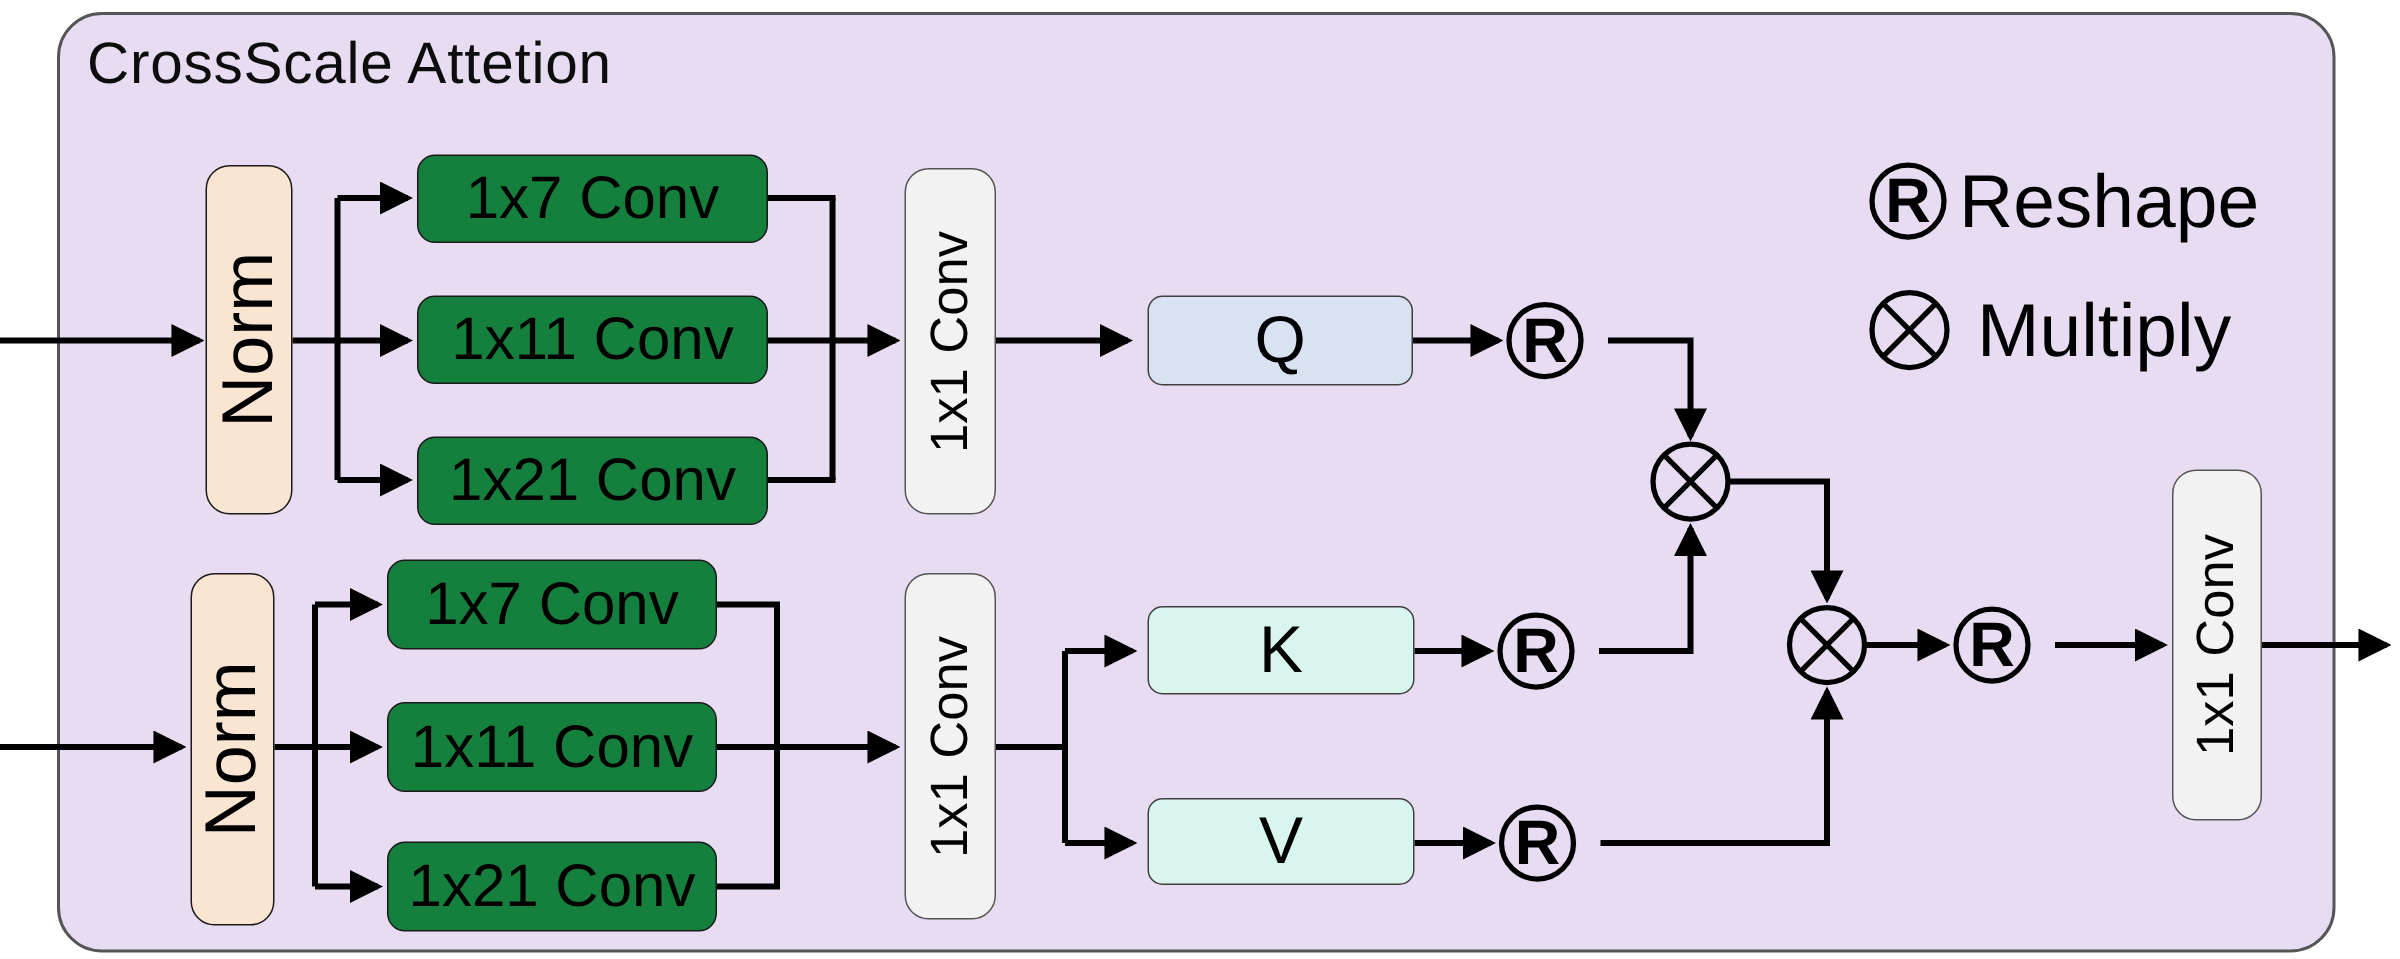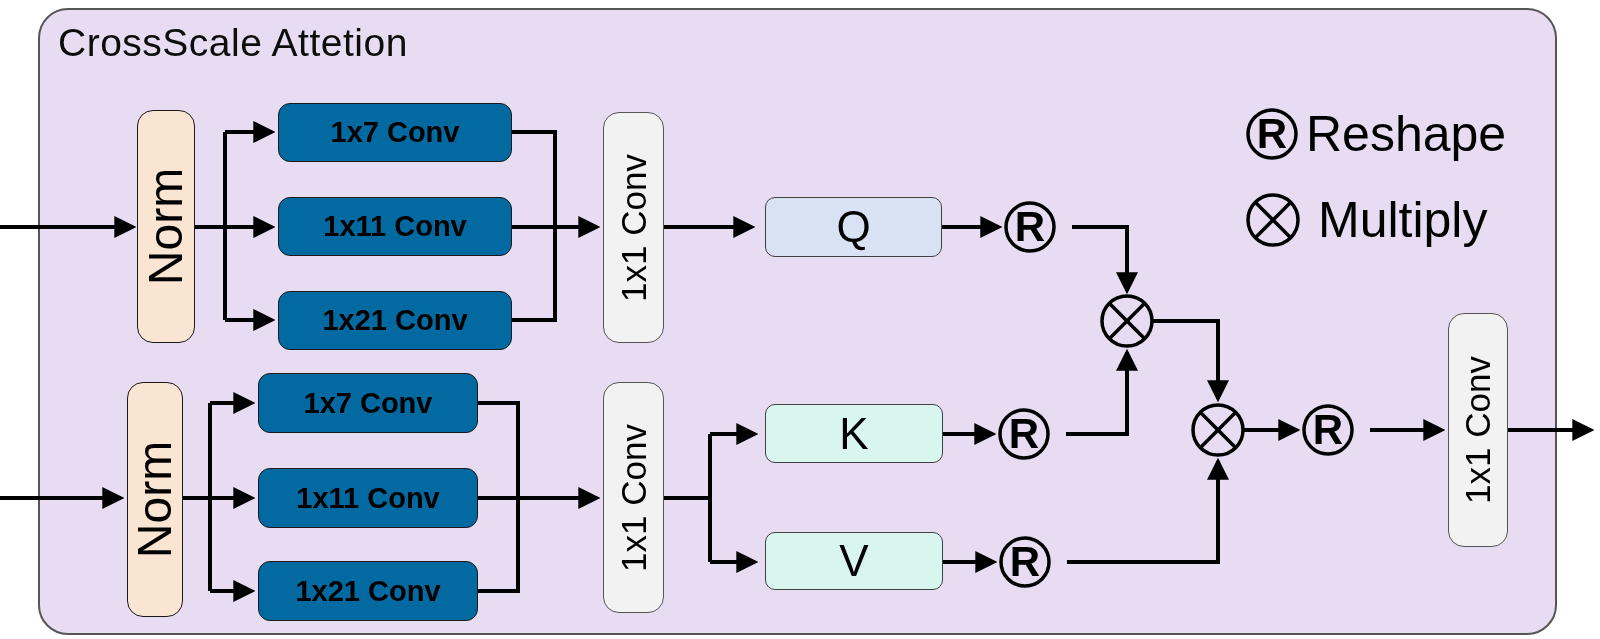--- a/index.html
+++ b/index.html
@@ -14,21 +14,21 @@
   .title{
     position:absolute;left:58px;top:14px;font-size:39px;line-height:58px;color:#0d0d0d;
     letter-spacing:0.5px;white-space:nowrap;
   }
   .block{
     position:absolute;display:flex;align-items:center;justify-content:center;
     box-sizing:border-box;text-align:center;white-space:nowrap;
   }
   .norm{background:#FAE5D3;border:1.5px solid #1a1a1a;border-radius:16px;}
   .norm .vtext{font-size:48px;}
-  .gconv{background:#0369a1;border:1.5px solid #1a1a1a;border-radius:12px;font-size:29px;font-weight:bold;}
+  .gconv{background:#15803d;border:1.5px solid #1a1a1a;border-radius:12px;font-size:40px;}
   .conv1x1{background:#F2F2F2;border:1.5px solid #555;border-radius:16px;}
   .conv1x1 .vtext{font-size:35px;}
   .qblock{background:#D9E2F3;border:1.5px solid #404040;border-radius:10px;font-size:44px;}
   .kvblock{background:#D8F5EE;border:1.5px solid #404040;border-radius:10px;font-size:44px;}
   .vtext{transform:rotate(-90deg);white-space:nowrap;}
   .wires{position:absolute;left:0;top:0;}
   .rsym{
     position:absolute;width:48px;height:48px;display:flex;align-items:center;justify-content:center;
     font-size:42px;font-weight:bold;line-height:48px;
   }

